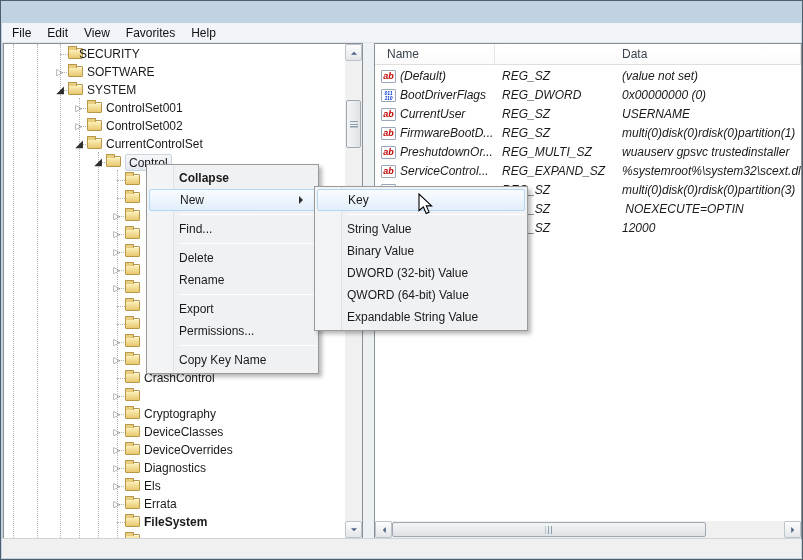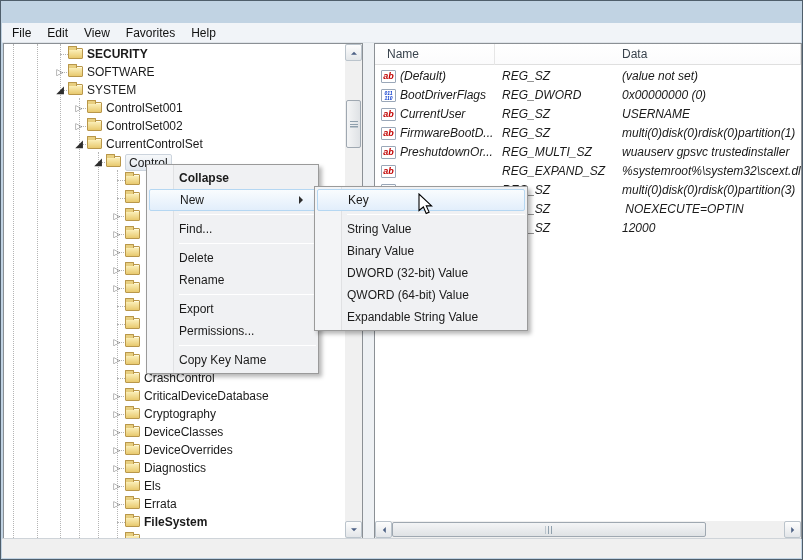--- a/index.html
+++ b/index.html
@@ -118,21 +118,21 @@
     <div id="tree-body">
         <div class="guide" style="left: 9px; top: 0px; height: 496px;"></div>
         <div class="guide" style="left: 33px; top: 0px; height: 496px;"></div>
         <div class="guide" style="left: 56px; top: 0px; height: 496px;"></div>
         <div class="guide" style="left: 75px; top: 54px; height: 442px;"></div>
         <div class="guide" style="left: 94px; top: 108px; height: 388px;"></div>
         <div class="guide" style="left: 113px; top: 126px; height: 370px;"></div>
         <div class="trow" style="top: 1px;">
           <span class="conn" style="left: 56px; width: 14px;"></span>
           <span class="tfolder" style="left: 64px;"></span>
-          <span class="tlabel" style="left: 83px; font-weight: bold;">SECURITY</span>
+          <span class="tlabel" style="left: 75px;">SECURITY</span>
         </div>
         <div class="trow" style="top: 19px;">
           <span class="conn" style="left: 56px; width: 7px;"></span>
           <span class="texp" style="left: 49px;">▷</span>
           <span class="tfolder" style="left: 64px;"></span>
           <span class="tlabel" style="left: 83px;">SOFTWARE</span>
         </div>
         <div class="trow" style="top: 37px;">
           <span class="conn" style="left: 56px; width: 7px;"></span>
           <span class="texp exp" style="left: 49px;">◢</span>
@@ -227,21 +227,20 @@
         </div>
         <div class="trow" style="top: 325px;">
           <span class="conn" style="left: 113px; width: 14px;"></span>
           <span class="tfolder" style="left: 121px;"></span>
           <span class="tlabel" style="left: 140px;">CrashControl</span>
         </div>
         <div class="trow" style="top: 343px;">
           <span class="conn" style="left: 113px; width: 7px;"></span>
           <span class="texp" style="left: 106px;">▷</span>
           <span class="tfolder" style="left: 121px;"></span>
-          <span class="tlabel" style="left: 140px;">CriticalDeviceDatabase</span>
         </div>
         <div class="trow" style="top: 361px;">
           <span class="conn" style="left: 113px; width: 7px;"></span>
           <span class="texp" style="left: 106px;">▷</span>
           <span class="tfolder" style="left: 121px;"></span>
           <span class="tlabel" style="left: 140px;">Cryptography</span>
         </div>
         <div class="trow" style="top: 379px;">
           <span class="conn" style="left: 113px; width: 7px;"></span>
           <span class="texp" style="left: 106px;">▷</span>
@@ -326,20 +325,21 @@
           <span class="lcell" style="left: 247px; width: 180px;">multi(0)disk(0)rdisk(0)partition(1)</span>
         </div>
         <div class="lrow" style="top: 99px;">
           <span class="lic sz">ab</span>
           <span class="lcell" style="left: 25px; width: 95px;">PreshutdownOr...</span>
           <span class="lcell" style="left: 127px; width: 118px;">REG_MULTI_SZ</span>
           <span class="lcell" style="left: 247px; width: 180px;">wuauserv gpsvc trustedinstaller</span>
         </div>
         <div class="lrow" style="top: 118px;">
           <span class="lic sz">ab</span>
+          <span class="lcell" style="left: 25px; width: 95px;">ServiceControl...</span>
           <span class="lcell" style="left: 127px; width: 118px;">REG_EXPAND_SZ</span>
           <span class="lcell" style="left: 247px; width: 180px;">%systemroot%\system32\scext.dll</span>
         </div>
         <div class="lrow" style="top: 137px;">
           <span class="lic sz">ab</span>
           <span class="lcell" style="left: 25px; width: 95px;"></span>
           <span class="lcell" style="left: 127px; width: 118px;">REG_SZ</span>
           <span class="lcell" style="left: 247px; width: 180px;">multi(0)disk(0)rdisk(0)partition(3)</span>
         </div>
         <div class="lrow" style="top: 156px;">

